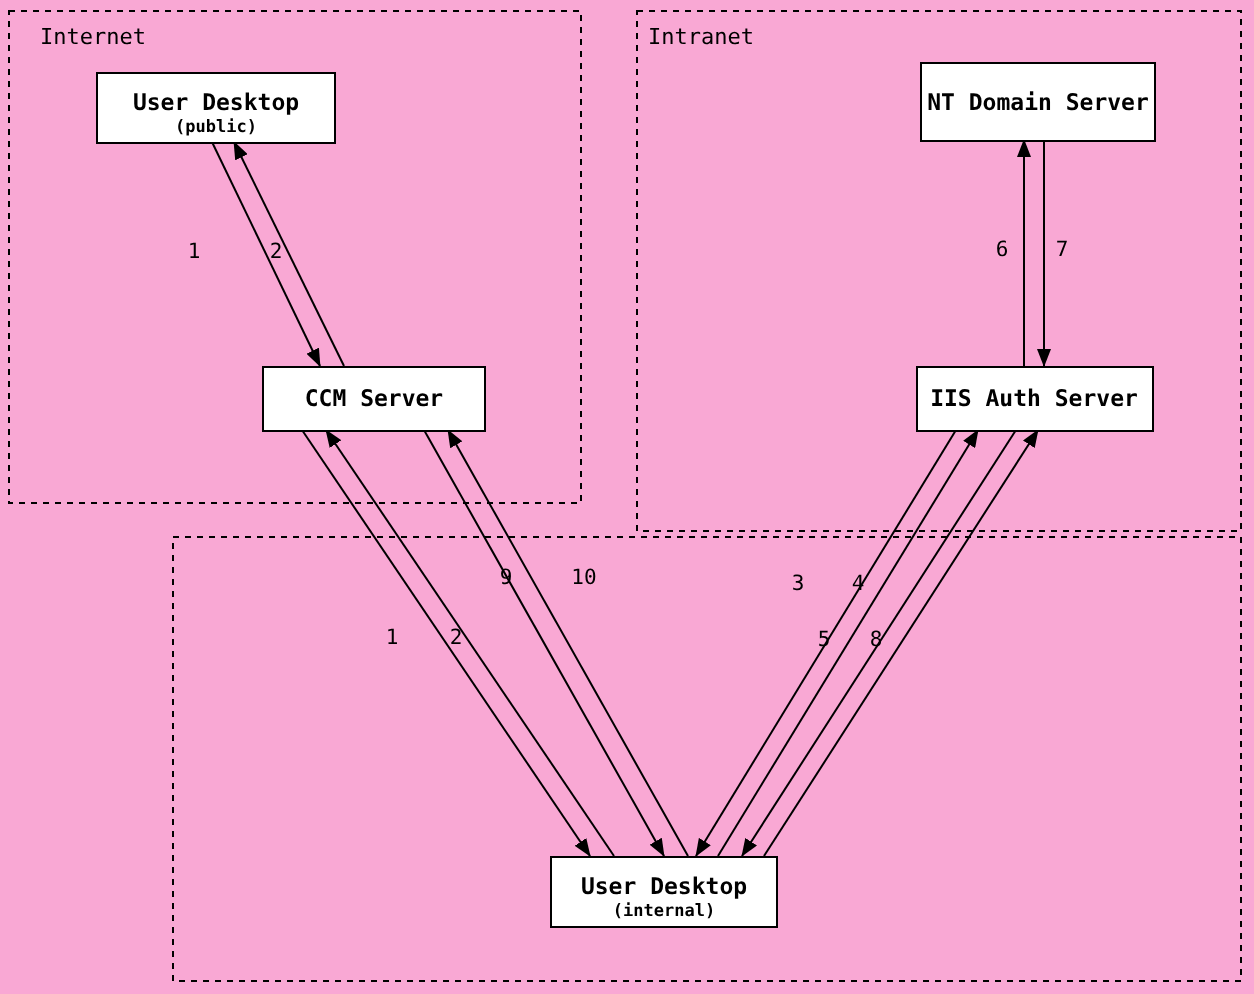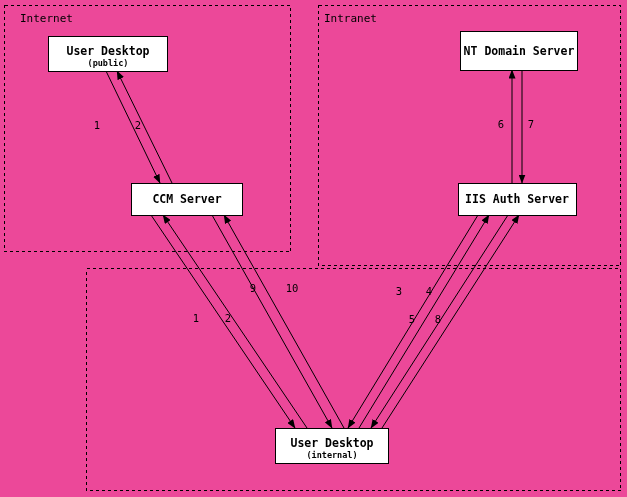--- a/index.html
+++ b/index.html
@@ -4,21 +4,21 @@
 <style>
   html, body {
     margin: 0;
     padding: 0;
     background: #ffffff;
   }
   #diagram-root {
     position: relative;
     width: 627px;
     height: 497px;
-    background: #ec4899;
+    background: #f9a8d4;
     font-family: "DejaVu Sans Mono", "Liberation Mono", monospace;
     overflow: hidden;
   }
   svg#diagram-svg {
     display: block;
     width: 627px;
     height: 497px;
   }
   .zone-box {
     fill: none;

